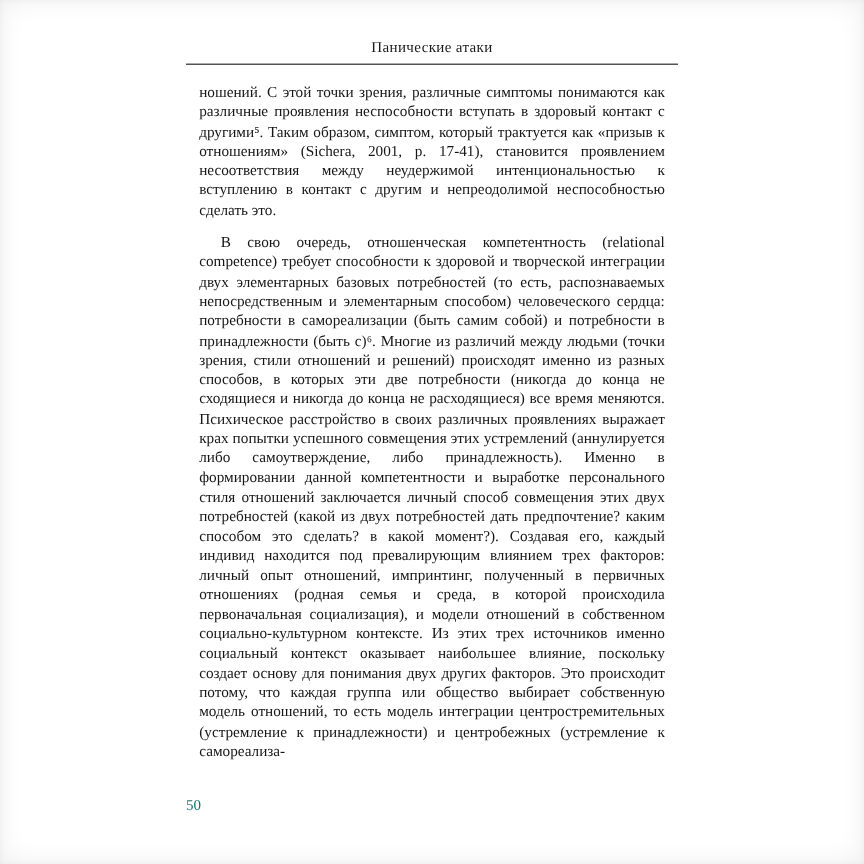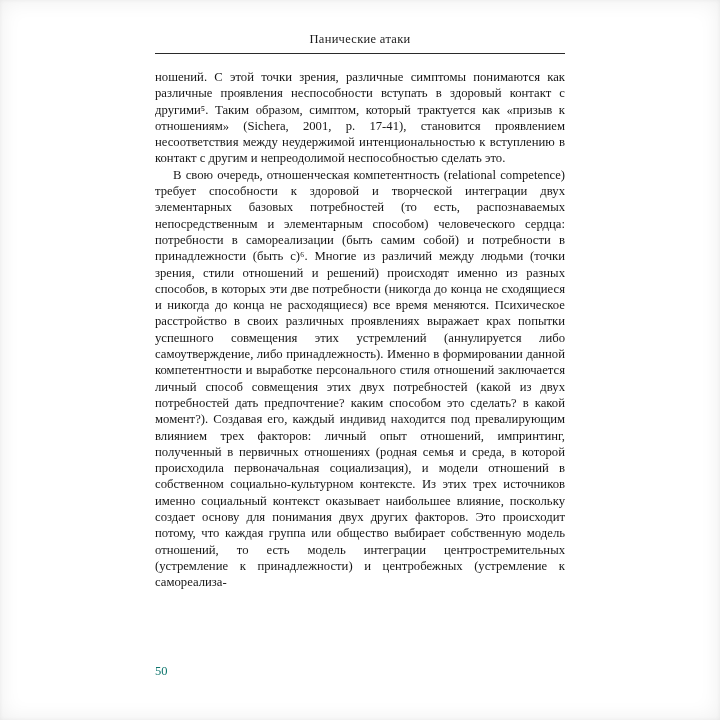--- a/index.html
+++ b/index.html
@@ -48,21 +48,21 @@
     height: 0;
   }
   .body-text {
     margin-top: 15px;
     font-size: 12.7px;
     line-height: 16.3px;
     text-align: justify;
     color: #161616;
   }
   .para {
-    margin: 0;
+    margin: 11px;
   }
   .para.indent {
     text-indent: 18px;
   }
   .footnotes {
     margin-top: 8px;
   }
   .fn-rule {
     width: 150px;
     border-top: 1px solid #3a3a3a;

